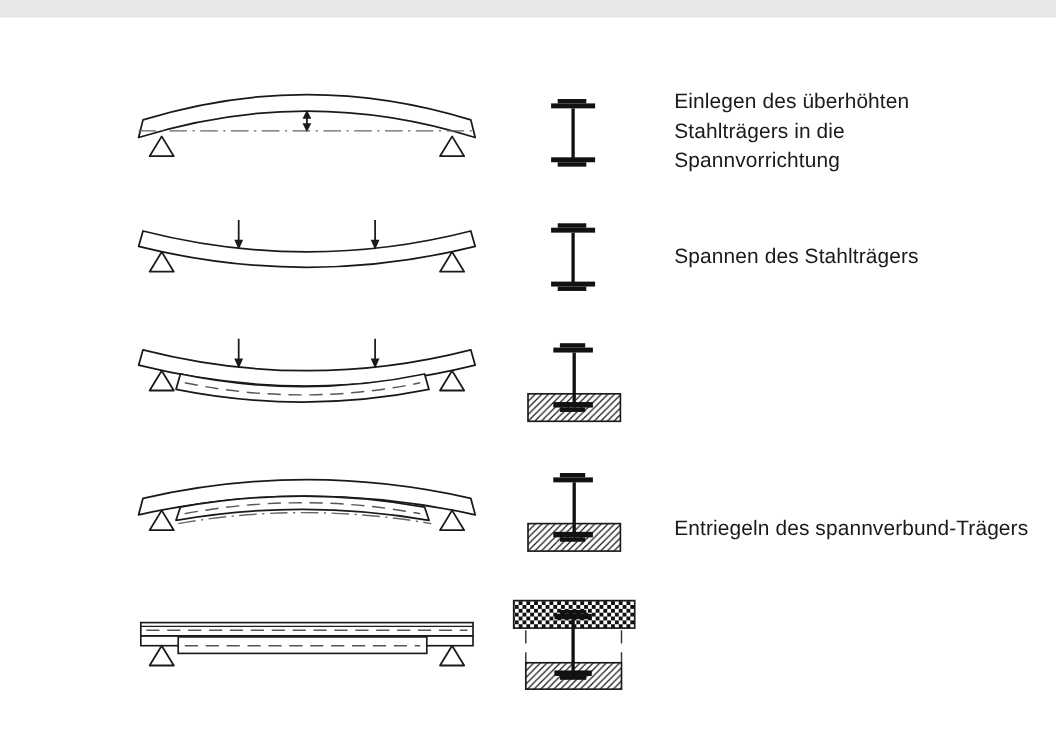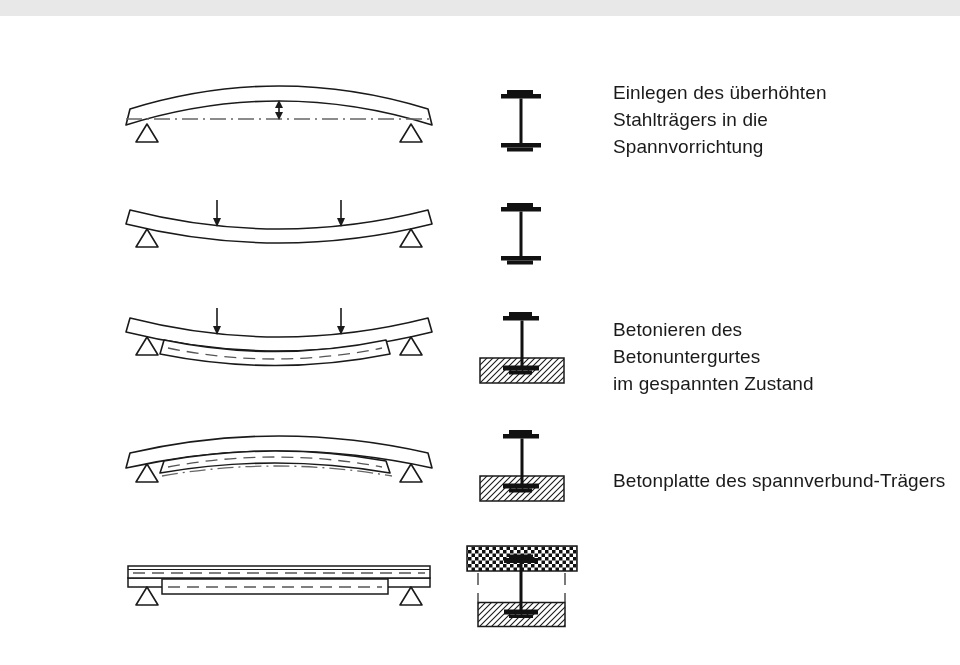--- a/index.html
+++ b/index.html
@@ -101,20 +101,21 @@
   <svg class="abs" style="left:486px;top:183px;" width="70" height="70" viewBox="0 0 70 70">
     <g>
       <rect x="21" y="4" width="26" height="4" fill="#111111"></rect>
       <rect x="15" y="8" width="40" height="4.5" fill="#111111"></rect>
       <rect x="33.5" y="12.5" width="3" height="45" fill="#111111"></rect>
       <rect x="15" y="57" width="40" height="4.5" fill="#111111"></rect>
       <rect x="21" y="61.5" width="26" height="4" fill="#111111"></rect>
     </g>
   </svg>
 
+  <div class="abs caption" style="left:613px;top:204px;">Spannen des Stahlträgers</div>
 
   <svg class="abs" style="left:124px;top:288px;" width="310" height="85" viewBox="0 0 310 85">
     <g>
       <path d="M 6 14 Q 155 52 304 14 L 308 28 Q 155 66 2 28 Z" fill="#ffffff" stroke="#1a1a1a" stroke-width="1.6" stroke-linejoin="round"></path>
     </g>
     <g>
       <polygon points="23,33 12,51 34,51" fill="#ffffff" stroke="#1a1a1a" stroke-width="1.6" stroke-linejoin="round"></polygon>
     </g>
     <g>
       <polygon points="287,33 276,51 298,51" fill="#ffffff" stroke="#1a1a1a" stroke-width="1.6" stroke-linejoin="round"></polygon>
@@ -139,23 +140,20 @@
     </g>
     <g>
       <rect x="32" y="4" width="23" height="4" fill="#111111"></rect>
       <rect x="26" y="8" width="36" height="4.5" fill="#111111"></rect>
       <rect x="43.5" y="12.5" width="3" height="47" fill="#111111"></rect>
       <rect x="26" y="57.5" width="36" height="5" fill="#111111"></rect>
       <rect x="32" y="62.5" width="23" height="4" fill="#111111"></rect>
     </g>
   </svg>
 
-  <div class="abs caption" style="left:613px;top:300px;">Betonieren des
-Betonuntergurtes
-im gespannten Zustand</div>
 
   <svg class="abs" style="left:124px;top:408px;" width="310" height="85" viewBox="0 0 310 85">
     <g>
       <path d="M 6 29 Q 155 -5 304 29 L 308 44 Q 155 10 2 44 Z" fill="#ffffff" stroke="#1a1a1a" stroke-width="1.6" stroke-linejoin="round"></path>
     </g>
     <g>
       <polygon points="23,40 12,58 34,58" fill="#ffffff" stroke="#1a1a1a" stroke-width="1.6" stroke-linejoin="round"></polygon>
     </g>
     <g>
       <polygon points="287,40 276,58 298,58" fill="#ffffff" stroke="#1a1a1a" stroke-width="1.6" stroke-linejoin="round"></polygon>
@@ -175,21 +173,21 @@
     </g>
     <g>
       <rect x="32" y="4" width="23" height="4" fill="#111111"></rect>
       <rect x="26" y="8" width="36" height="4.5" fill="#111111"></rect>
       <rect x="43.5" y="12.5" width="3" height="47" fill="#111111"></rect>
       <rect x="26" y="57.5" width="36" height="5" fill="#111111"></rect>
       <rect x="32" y="62.5" width="23" height="4" fill="#111111"></rect>
     </g>
   </svg>
 
-  <div class="abs caption" style="left:613px;top:451px;">Betonplatte des spannverbund-Trägers</div>
+  <div class="abs caption" style="left:613px;top:451px;">Entriegeln des spannverbund-Trägers</div>
 
   <svg class="abs" style="left:124px;top:530px;" width="310" height="85" viewBox="0 0 310 85">
     <g>
       <rect x="4" y="32" width="302" height="9" fill="#ffffff" stroke="#1a1a1a" stroke-width="1.5"></rect>
     </g>
     <g>
       <rect x="4" y="20" width="302" height="12" fill="#ffffff" stroke="#1a1a1a" stroke-width="1.5"></rect>
       <line x1="4" y1="23.5" x2="306" y2="23.5" stroke="#1a1a1a" stroke-width="1.2"></line>
       <line x1="9" y1="27" x2="301" y2="27" stroke="#555555" stroke-width="1.3" stroke-dasharray="12 7"></line>
     </g>

